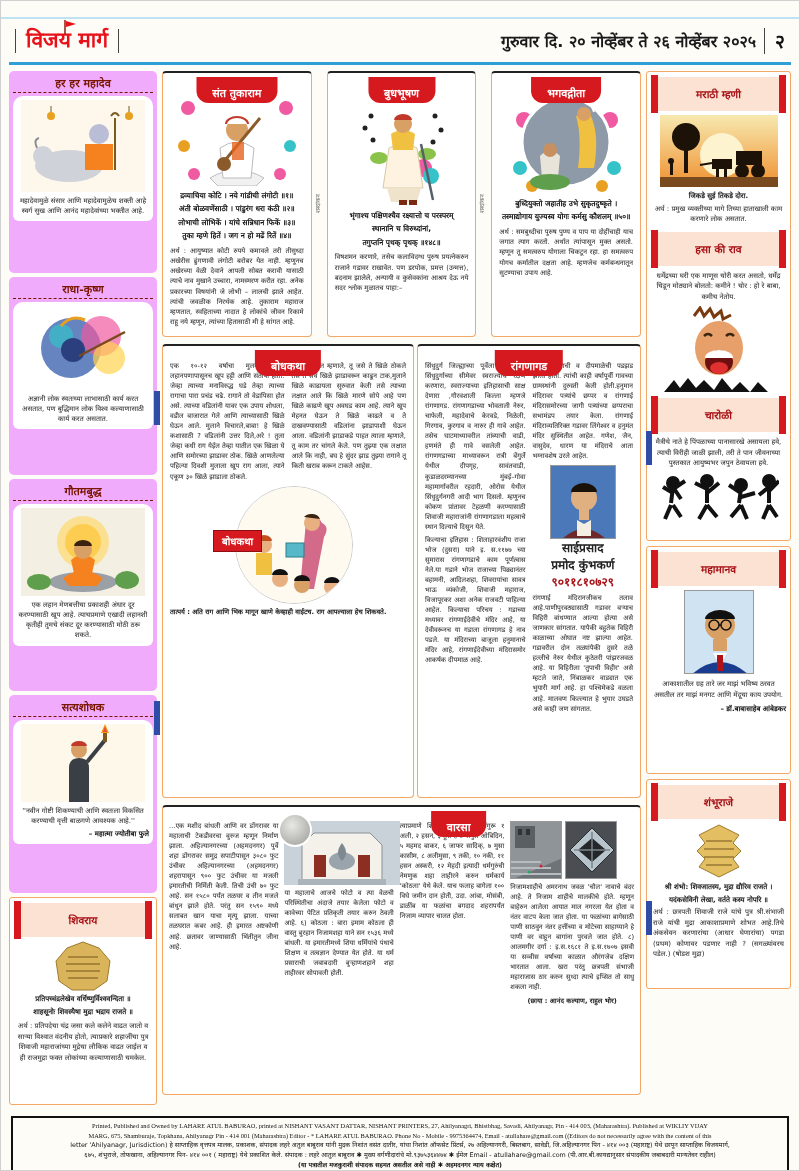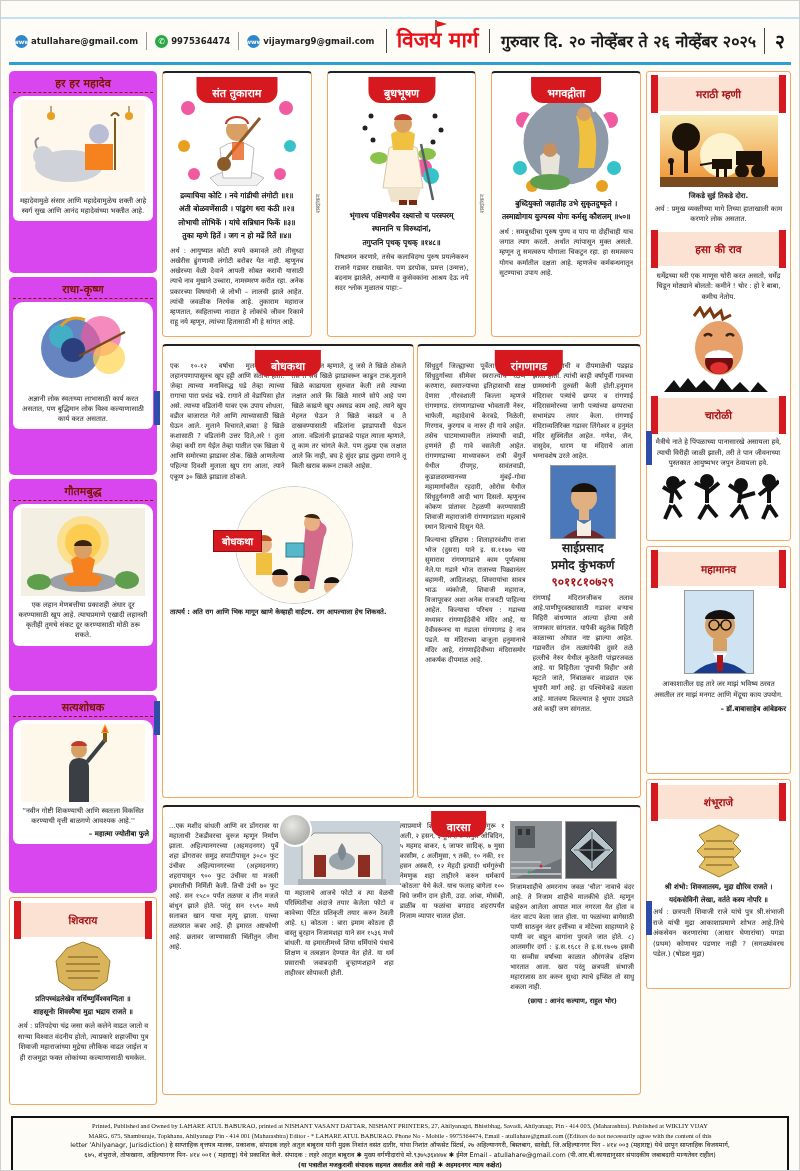--- a/index.html
+++ b/index.html
@@ -21,21 +21,21 @@
   .pageno { font-size:19px; font-weight:bold; color:#111; border-left:1.5px solid #444; padding-left:10px; margin-left:8px; }
   .head-rule { height:3px; background:#2f9fd8; margin:1px 8px 4px 8px; }
 
   
   main { display:flex; gap:5px; padding:2px 8px 0 8px; }
   .col-left  { width:148px; flex:none; }
   .col-center{ flex:1; min-width:0; }
   .col-right { width:145px; flex:none; }
 
   
-  .panel { background:#d946ef; border-radius:5px; padding:3px 4px 4px 4px; margin-bottom:4px; overflow:hidden; }
+  .panel { background:#f0abfc; border-radius:5px; padding:3px 4px 4px 4px; margin-bottom:4px; overflow:hidden; }
   .panel h3 { text-align:center; color:#7a1500; font-size:11px; font-weight:bold; padding:1px 0 2px 0; border-bottom:1px dashed #7a1500; margin-bottom:3px; }
   .card { background:#fff; border-radius:10px 10px 6px 6px; padding:4px 4px 5px 4px; text-align:center; font-size:7px; line-height:1.45; color:#1a1a1a; overflow:hidden; }
   .card .imgbox { margin:0 auto 4px auto; }
   .attrib { font-weight:bold; text-align:right; font-size:7px; margin-top:3px; color:#111; }
 
   
   .rbox { border:1.5px solid #f3a867; border-radius:3px; background:#fff; margin-bottom:5px; padding:3px 4px; overflow:hidden; }
   .rhead { position:relative; background:#fbe2d3; margin:2px 6px 4px 6px; text-align:center; font-size:10.5px; font-weight:bold; color:#a81217; padding:10px 0; }
   .rhead::before, .rhead::after { content:""; position:absolute; top:-2px; width:7px; height:calc(100% + 4px); background:#d6181f; }
   .rhead::before { left:-6px; } .rhead::after { right:-6px; }
@@ -82,36 +82,20 @@
   svg { display:block; }
 </style>
 </head>
 <body>
 
 <div class="page">
 
   <div class="topline"></div>
 
   <header class="masthead-bar">
-    <div class="contact-group">
-      <span class="contact-item">
-        <span class="globe">www</span>
-        <span>atullahare@gmail.com</span>
-      </span>
-      <span class="sep"></span>
-      <span class="contact-item">
-        <span class="phone-ic">✆</span>
-        <span>9975364474</span>
-      </span>
-      <span class="sep"></span>
-      <span class="contact-item">
-        <span class="globe">www</span>
-        <span>vijaymarg9@gmail.com</span>
-      </span>
-    </div>
     <div class="masthead">
       <span class="flag">
         <svg width="14" height="14">
             <line x1="2" y1="0" x2="2" y2="14" stroke="#8c1d12" stroke-width="1.5"></line>
             <polygon points="3,1 13,4 3,7" fill="#e8111a"></polygon>
           </svg>
       </span>
       <span>विजय मार्ग</span>
     </div>
     <div style="display:flex;align-items:center;">

